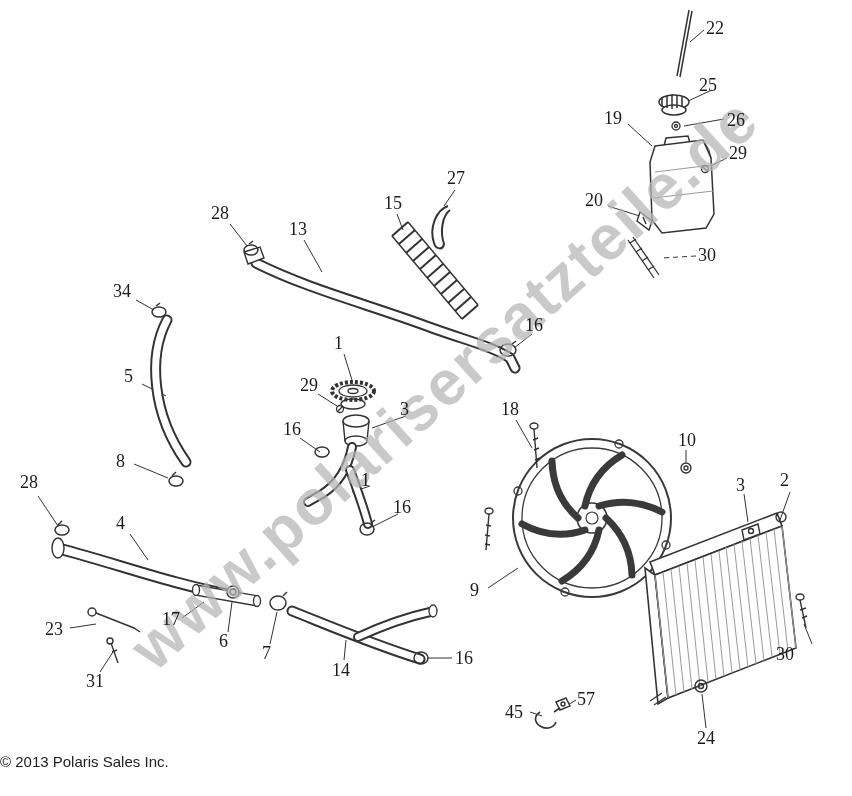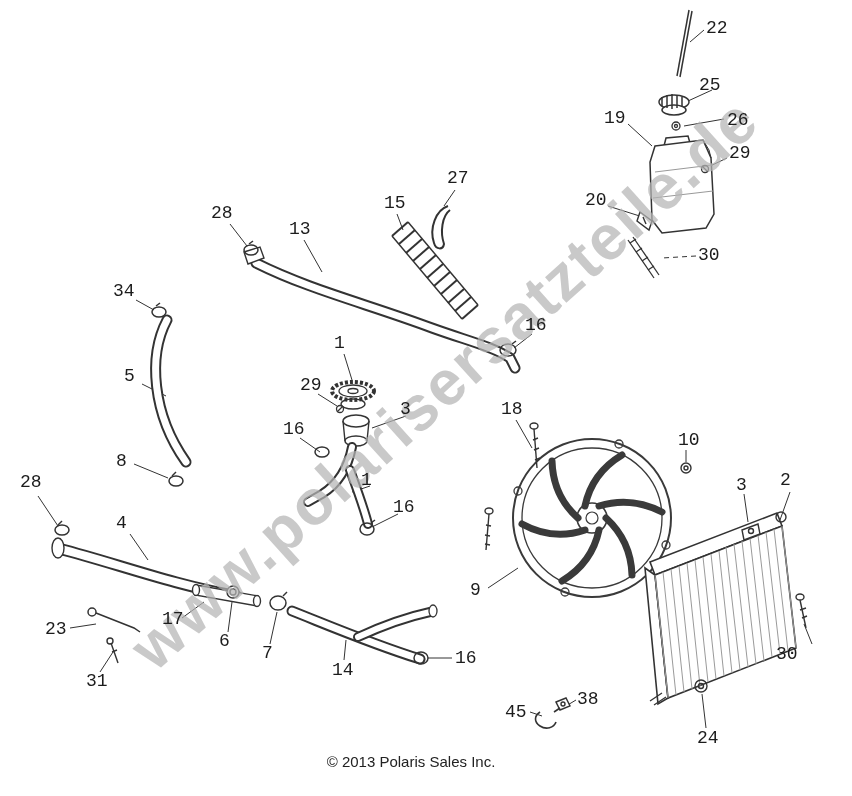--- a/index.html
+++ b/index.html
@@ -3,31 +3,31 @@
 <meta charset="utf-8">
 <style>
   html,body{margin:0;padding:0;background:#ffffff;}
   .stage{
     position:relative;width:852px;height:796px;background:#ffffff;
     font-family:"Liberation Sans",sans-serif;overflow:hidden;
   }
   .stage svg{position:absolute;left:0;top:0;}
   .callout{
     position:absolute;font-size:18px;line-height:1;color:#1c1c1c;
-    font-family:Liberation Mono, monospace;
+    font-family:Liberation Serif, serif;
   }
   .watermark{
     position:absolute;left:-60px;top:345px;width:1020px;height:90px;
     text-align:center;font-size:63px;font-weight:bold;letter-spacing:2px;
     color:#b5b5b5;opacity:0.72;transform:rotate(-42deg);
     white-space:nowrap;pointer-events:none;
     font-family:"Liberation Sans",sans-serif;
   }
   .copyright{
-    position:absolute;left:0;right:30px;top:753px;text-align:center;
+    position:absolute;left:0;right:30px;top:753px;
     font-size:15px;color:#222;
   }
 </style>
 </head>
 <body>
 
 <div class="stage">
 
   <svg width="852" height="796" viewBox="0 0 852 796">
 
@@ -331,18 +331,18 @@
   <span class="callout" style="left:116px;top:514px">4</span>
   <span class="callout" style="left:470px;top:581px">9</span>
   <span class="callout" style="left:45px;top:620px">23</span>
   <span class="callout" style="left:162px;top:610px">17</span>
   <span class="callout" style="left:219px;top:632px">6</span>
   <span class="callout" style="left:262px;top:644px">7</span>
   <span class="callout" style="left:332px;top:661px">14</span>
   <span class="callout" style="left:455px;top:649px">16</span>
   <span class="callout" style="left:86px;top:672px">31</span>
   <span class="callout" style="left:776px;top:645px">30</span>
-  <span class="callout" style="left:577px;top:690px">38</span>
+  <span class="callout" style="left:577px;top:690px">57</span>
   <span class="callout" style="left:505px;top:703px">45</span>
   <span class="callout" style="left:697px;top:729px">24</span>
 
   <div class="copyright">© 2013 Polaris Sales Inc.</div>
 </div>
 
 </body></html>

